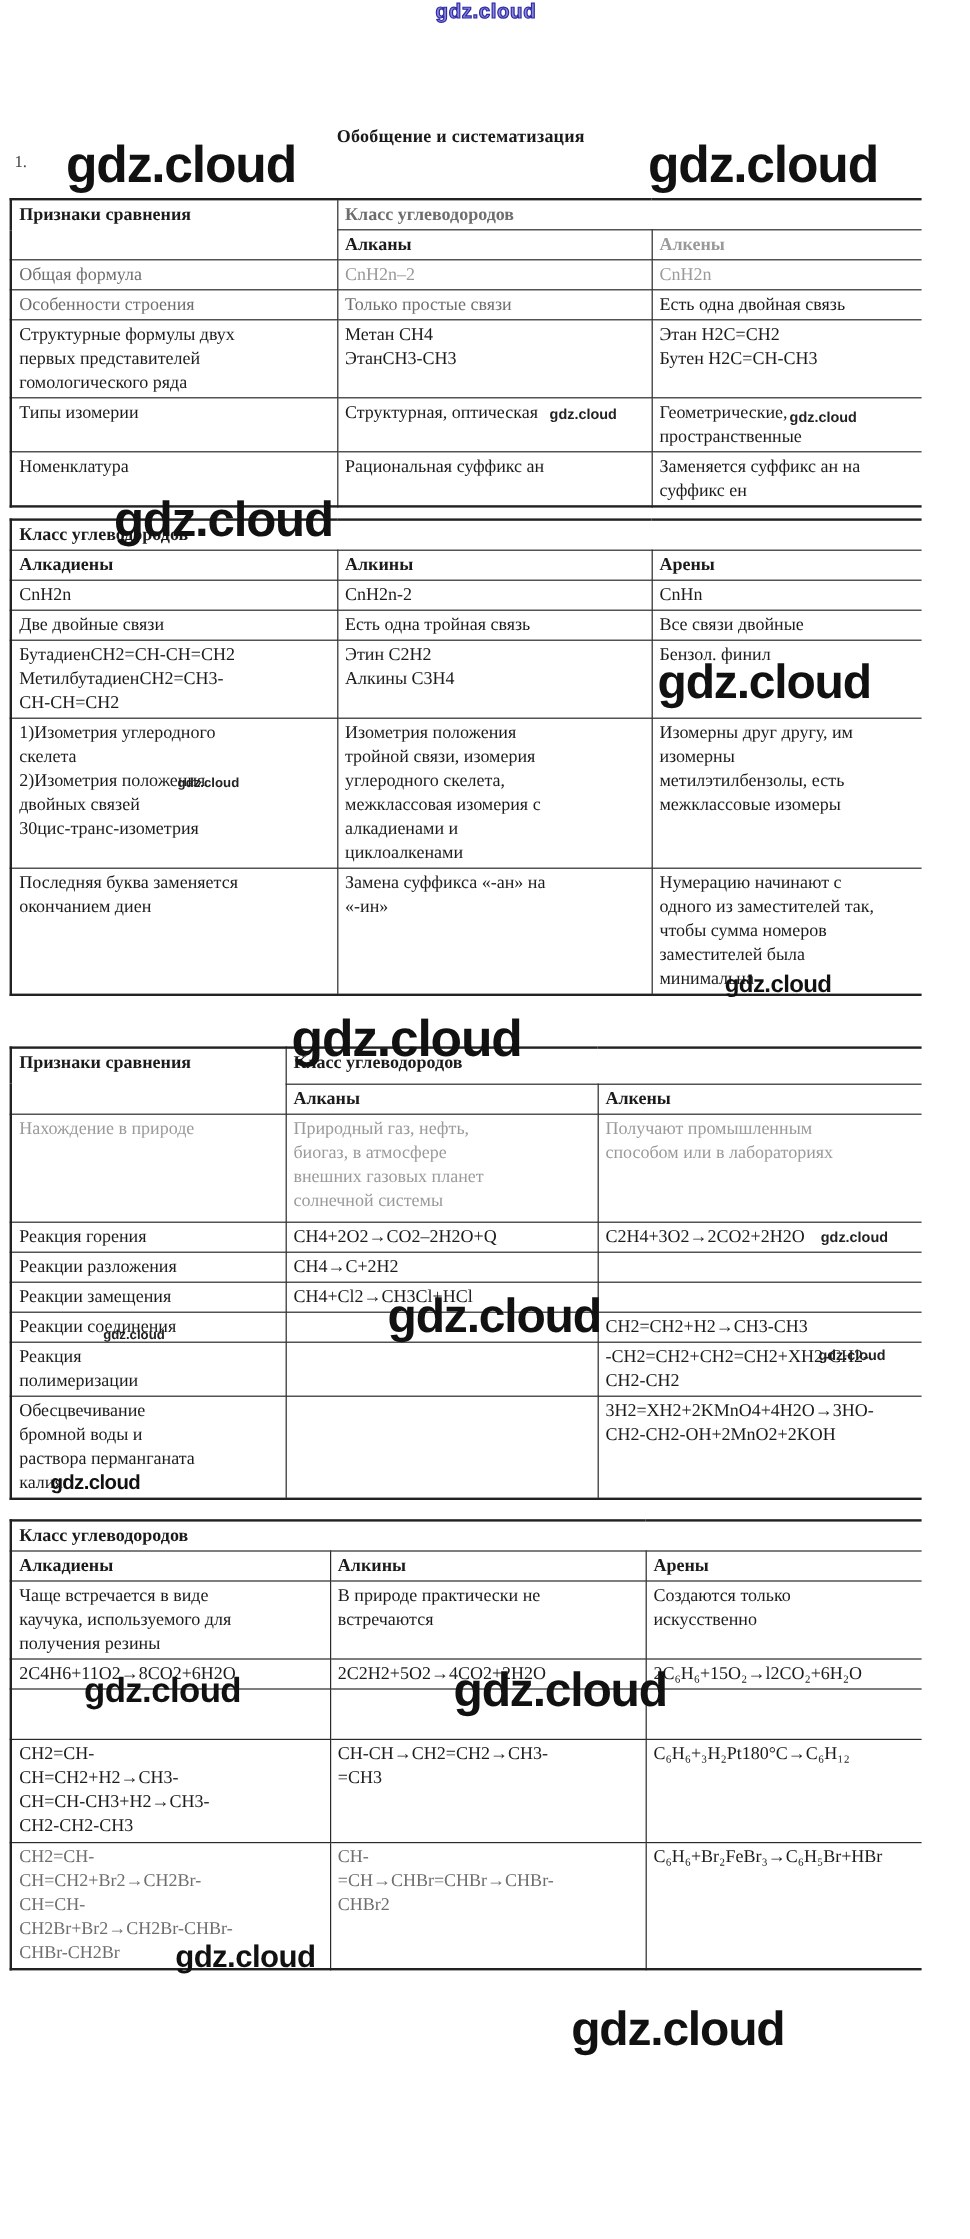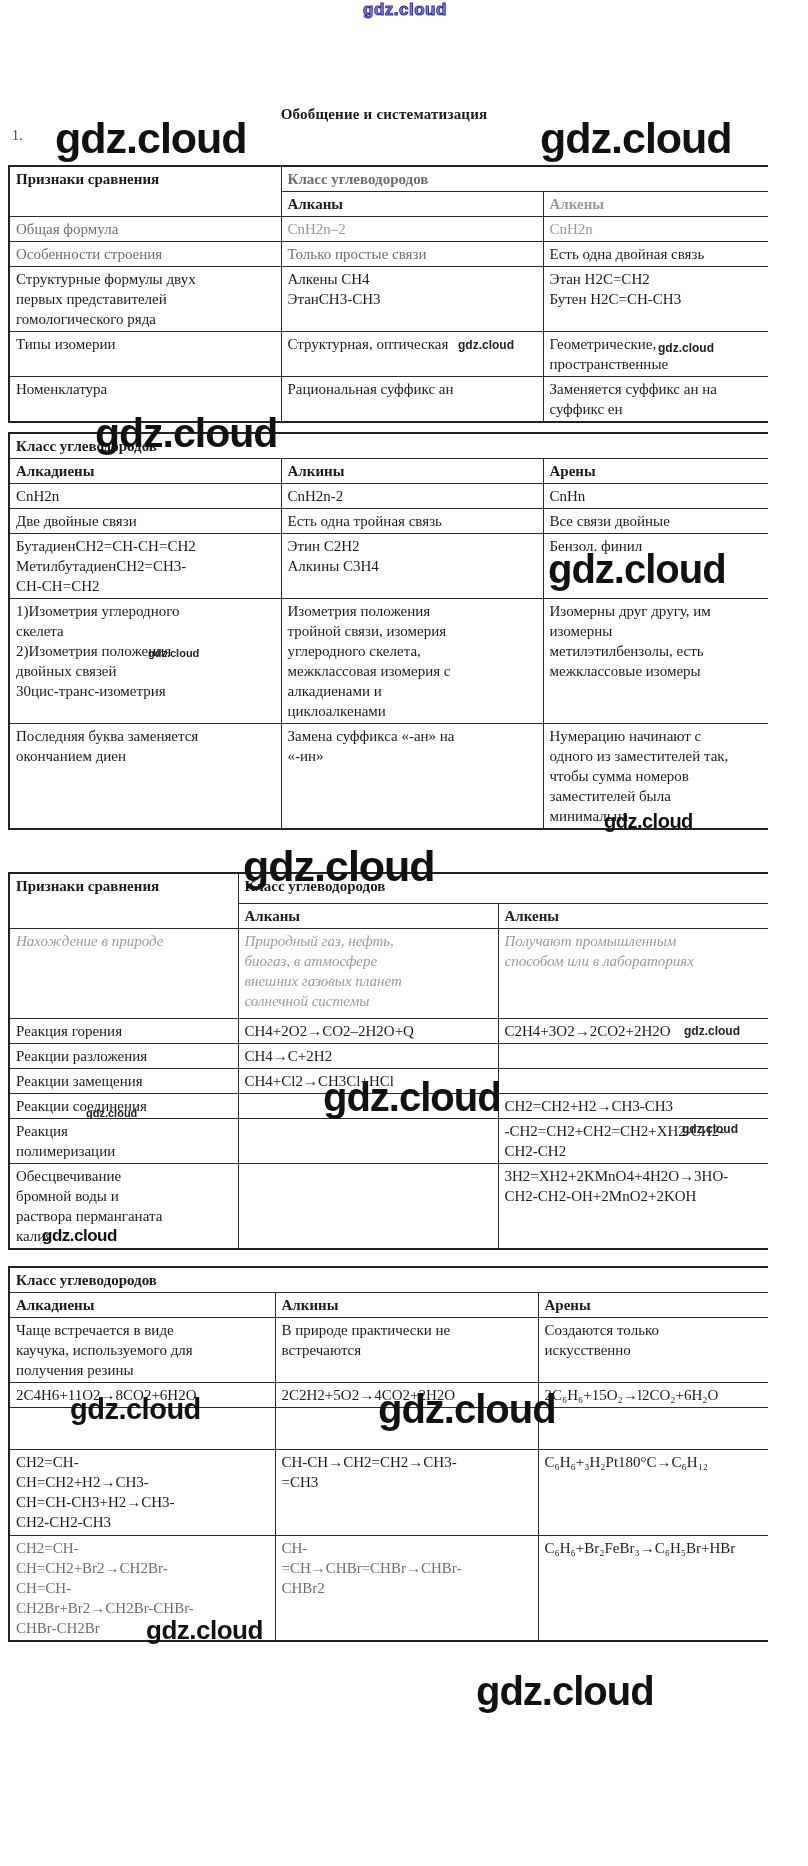--- a/index.html
+++ b/index.html
@@ -57,21 +57,21 @@
     </tr>
     <tr>
       <td class="dim">Особенности строения</td>
       <td class="dim">Только простые связи</td>
       <td>Есть одна двойная связь</td>
     </tr>
     <tr>
       <td>Структурные формулы двух
 первых представителей
 гомологического ряда</td>
-      <td>Алкены CH4
+      <td>Метан CH4
 ЭтанCH3-CH3</td>
       <td>Этан H2C=CH2
 Бутен H2C=CH-CH3</td>
     </tr>
     <tr style="height:44px;">
       <td>Типы изомерии</td>
       <td>Структурная, оптическая</td>
       <td>Геометрические,
 пространственные</td>
     </tr>
@@ -165,21 +165,21 @@
       </colgroup>
     <tbody>
         <tr style="height:30px;">
       <th rowspan="2">Признаки сравнения</th>
       <th colspan="2">Класс углеводородов</th>
     </tr>
     <tr>
       <th>Алканы</th>
       <th>Алкены</th>
     </tr>
-    <tr style="height:90px;font-style:italic;">
+    <tr style="height:90px;">
       <td class="faint">Нахождение в природе</td>
       <td class="faint">Природный газ, нефть,
 биогаз, в атмосфере
 внешних газовых планет
 солнечной системы</td>
       <td class="faint">Получают промышленным
 способом или в лабораториях</td>
     </tr>
     <tr>
       <td>Реакция горения</td>

